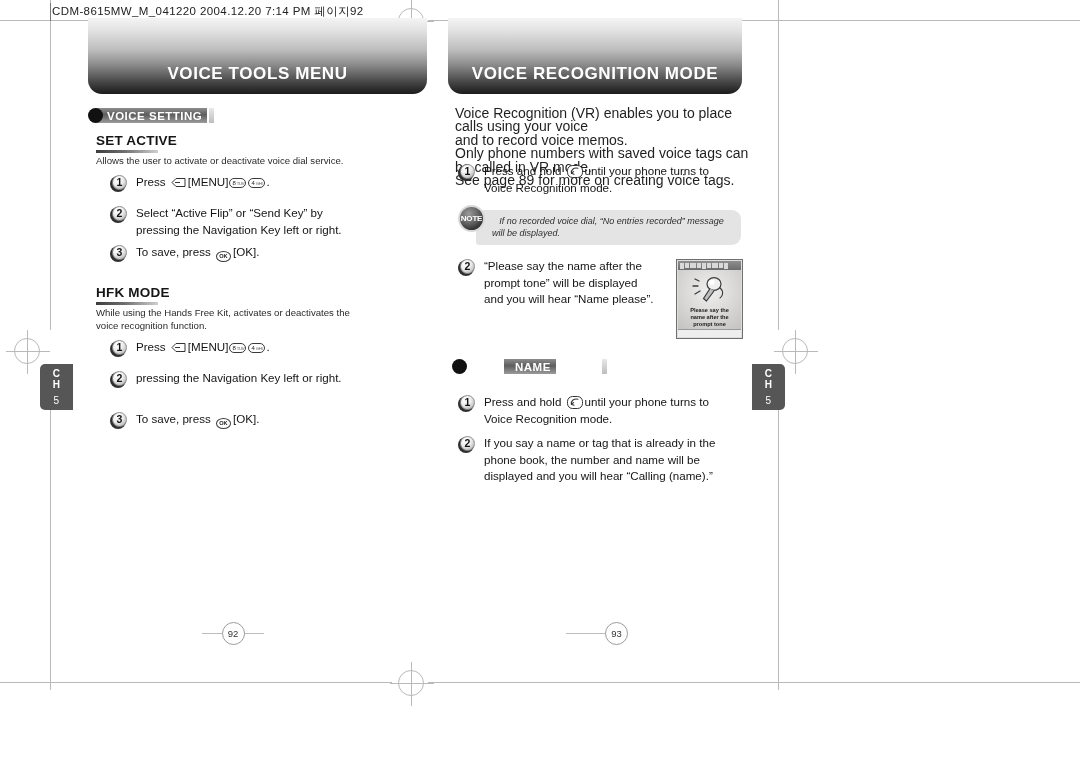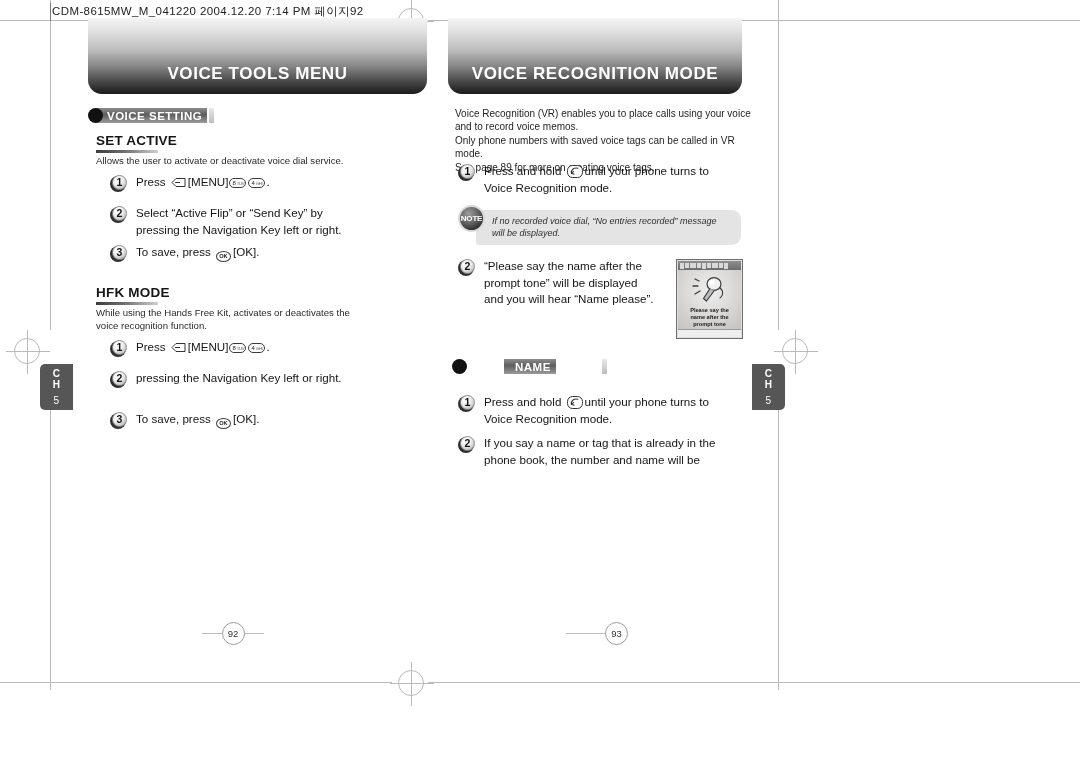--- a/index.html
+++ b/index.html
@@ -137,21 +137,21 @@
 
   
   .desc {
     position: absolute;
     font-size: 9.6px;
     line-height: 12.5px;
     color: #2a2a2a;
   }
   .intro {
     position: absolute;
-    font-size: 10px;
+    font-size: 14px;
     line-height: 13.4px;
     color: #1f1f1f;
   }
 
   
   .step {
     position: absolute;
     display: flex;
     align-items: flex-start;
   }
@@ -528,21 +528,21 @@
             <path d="M11 3.2 C7 2.2 4 4.5 4.4 8.2 L6.6 6.6 M4.4 8.2 L7 9.2" fill="none" stroke="#333" stroke-width="1.1" stroke-linecap="round"></path>
           </svg></span><span>until your phone turns to</span>
     </span>
     <span class="ln">Voice Recognition mode.</span>
   </span>
 </div>
 
 <div class="note-box" style="left:458px;top:205px;width:288px;">
   <span class="note-badge">NOTE</span>
   <span class="note-plate" style="width:265px;">
-    <span style="display:block;">If no recorded voice dial,  “No entries recorded” message</span>
+    <span style="display:block;text-align:center;">If no recorded voice dial,  “No entries recorded” message</span>
     <span style="display:block;">will be displayed.</span>
   </span>
 </div>
 
 <div class="step" style="left:458px;top:258px;width:215px;">
   <span class="step-num">
     <span class="shadow"></span>
     <span class="disc">2</span>
   </span>
   <span class="step-body">
@@ -610,20 +610,21 @@
 </div>
 
 <div class="step" style="left:458px;top:435px;width:290px;">
   <span class="step-num">
     <span class="shadow"></span>
     <span class="disc">2</span>
   </span>
   <span class="step-body">
     <span class="ln">If you say a name or tag that is already in the</span>
     <span class="ln">phone book, the number and name will be</span>
+    <span class="ln">displayed and you will hear “Calling (name).”</span>
   </span>
 </div>
 
 <div class="side-tab side-tab-left">
   <span>C</span>
   <span>H</span>
   <span class="num">5</span>
 </div>
 <div class="side-tab side-tab-right">
   <span>C</span>

